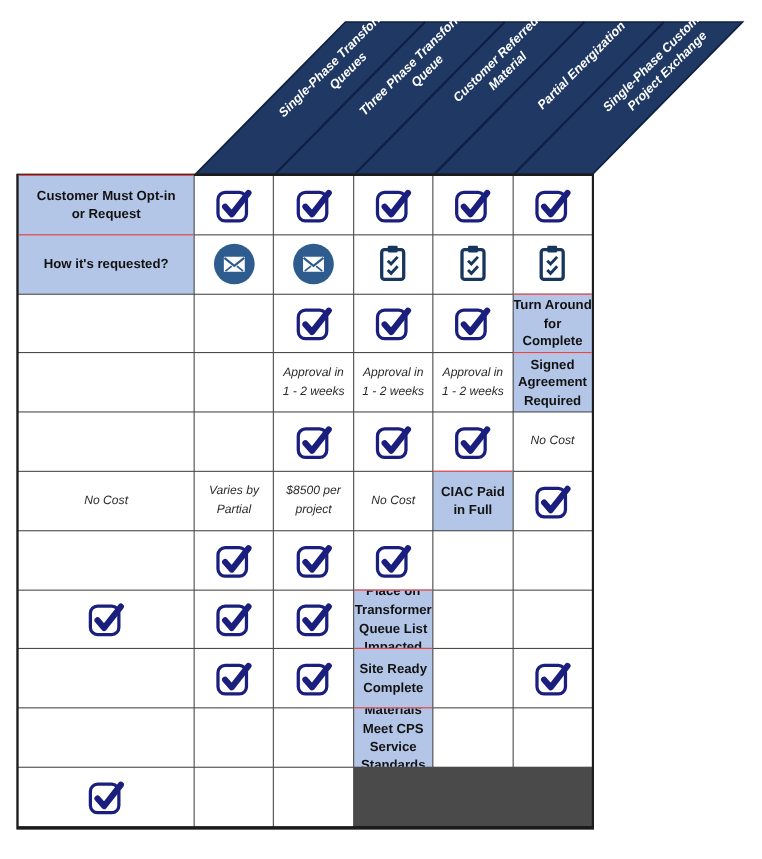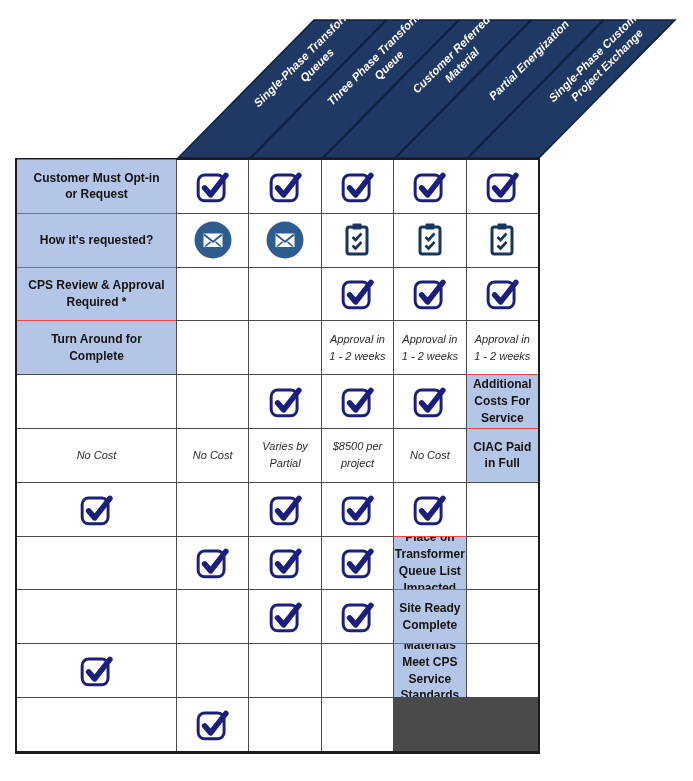--- a/index.html
+++ b/index.html
@@ -157,22 +157,20 @@
       </div>
       <div class="cell">
         <span class="icon">
           <svg width="40" height="42" viewBox="0 0 40 42">
             <rect x="10" y="8" width="20" height="27" rx="2.5" fill="#fff" stroke="#17365D" stroke-width="3"></rect>
             <rect x="15.5" y="4.5" width="9" height="6" rx="1" fill="#17365D"></rect>
             <path d="M15.5 18 l3 3 l6 -6.5 M15.5 26.5 l3 3 l6 -6.5" fill="none" stroke="#17365D" stroke-width="2.6"></path>
           </svg>
         </span>
       </div>
-      <div class="cell lbl">CPS Review &amp; Approval
-Required *</div>
       <div class="cell"></div>
       <div class="cell"></div>
       <div class="cell">
         <span class="icon">
           <svg width="37" height="37" viewBox="0 0 40 40">
             <rect x="4.5" y="7.5" width="28" height="28" rx="7" fill="#fff" stroke="#1A1F7E" stroke-width="3.2"></rect>
             <path d="M11.5 21.5 L18 29 L34.5 8" fill="none" stroke="#1A1F7E" stroke-width="6" stroke-linecap="round" stroke-linejoin="round"></path>
           </svg>
         </span>
       </div>
@@ -201,48 +199,48 @@
 1 - 2 weeks</span>
       </div>
       <div class="cell">
         <span class="val">Approval in
 1 - 2 weeks</span>
       </div>
       <div class="cell">
         <span class="val">Approval in
 1 - 2 weeks</span>
       </div>
-      <div class="cell"></div>
-      <div class="cell"></div>
-      <div class="cell">
-        <span class="icon">
-          <svg width="37" height="37" viewBox="0 0 40 40">
-            <rect x="4.5" y="7.5" width="28" height="28" rx="7" fill="#fff" stroke="#1A1F7E" stroke-width="3.2"></rect>
-            <path d="M11.5 21.5 L18 29 L34.5 8" fill="none" stroke="#1A1F7E" stroke-width="6" stroke-linecap="round" stroke-linejoin="round"></path>
-          </svg>
-        </span>
-      </div>
-      <div class="cell">
-        <span class="icon">
-          <svg width="37" height="37" viewBox="0 0 40 40">
-            <rect x="4.5" y="7.5" width="28" height="28" rx="7" fill="#fff" stroke="#1A1F7E" stroke-width="3.2"></rect>
-            <path d="M11.5 21.5 L18 29 L34.5 8" fill="none" stroke="#1A1F7E" stroke-width="6" stroke-linecap="round" stroke-linejoin="round"></path>
-          </svg>
-        </span>
-      </div>
-      <div class="cell">
-        <span class="icon">
-          <svg width="37" height="37" viewBox="0 0 40 40">
-            <rect x="4.5" y="7.5" width="28" height="28" rx="7" fill="#fff" stroke="#1A1F7E" stroke-width="3.2"></rect>
-            <path d="M11.5 21.5 L18 29 L34.5 8" fill="none" stroke="#1A1F7E" stroke-width="6" stroke-linecap="round" stroke-linejoin="round"></path>
-          </svg>
-        </span>
-      </div>
-      <div class="cell lbl">Additional Costs For
-Service</div>
+      <div class="cell lbl">Signed Agreement
+Required</div>
+      <div class="cell"></div>
+      <div class="cell"></div>
+      <div class="cell">
+        <span class="icon">
+          <svg width="37" height="37" viewBox="0 0 40 40">
+            <rect x="4.5" y="7.5" width="28" height="28" rx="7" fill="#fff" stroke="#1A1F7E" stroke-width="3.2"></rect>
+            <path d="M11.5 21.5 L18 29 L34.5 8" fill="none" stroke="#1A1F7E" stroke-width="6" stroke-linecap="round" stroke-linejoin="round"></path>
+          </svg>
+        </span>
+      </div>
+      <div class="cell">
+        <span class="icon">
+          <svg width="37" height="37" viewBox="0 0 40 40">
+            <rect x="4.5" y="7.5" width="28" height="28" rx="7" fill="#fff" stroke="#1A1F7E" stroke-width="3.2"></rect>
+            <path d="M11.5 21.5 L18 29 L34.5 8" fill="none" stroke="#1A1F7E" stroke-width="6" stroke-linecap="round" stroke-linejoin="round"></path>
+          </svg>
+        </span>
+      </div>
+      <div class="cell">
+        <span class="icon">
+          <svg width="37" height="37" viewBox="0 0 40 40">
+            <rect x="4.5" y="7.5" width="28" height="28" rx="7" fill="#fff" stroke="#1A1F7E" stroke-width="3.2"></rect>
+            <path d="M11.5 21.5 L18 29 L34.5 8" fill="none" stroke="#1A1F7E" stroke-width="6" stroke-linecap="round" stroke-linejoin="round"></path>
+          </svg>
+        </span>
+      </div>
       <div class="cell">
         <span class="val">No Cost</span>
       </div>
       <div class="cell">
         <span class="val">No Cost</span>
       </div>
       <div class="cell">
         <span class="val">Varies by
 Partial</span>
       </div>

